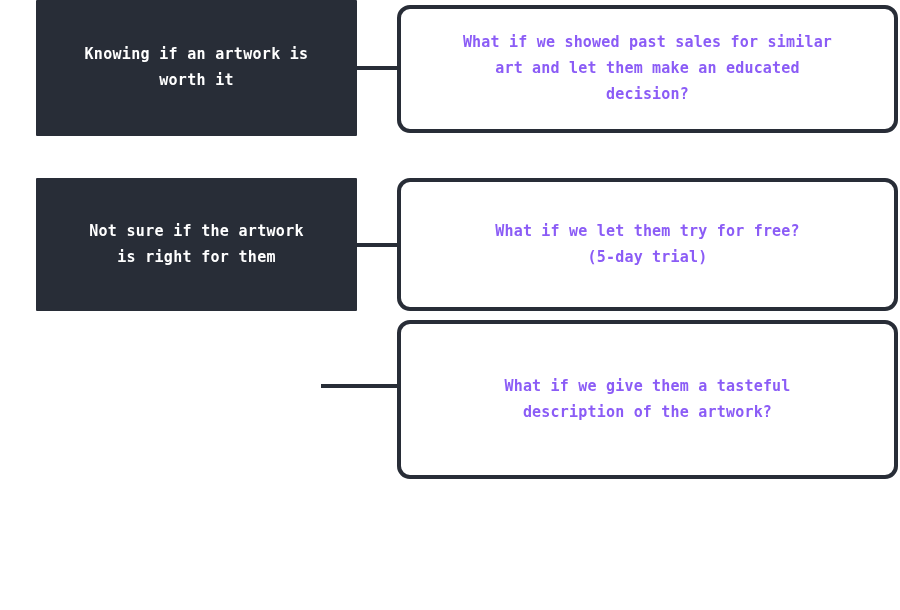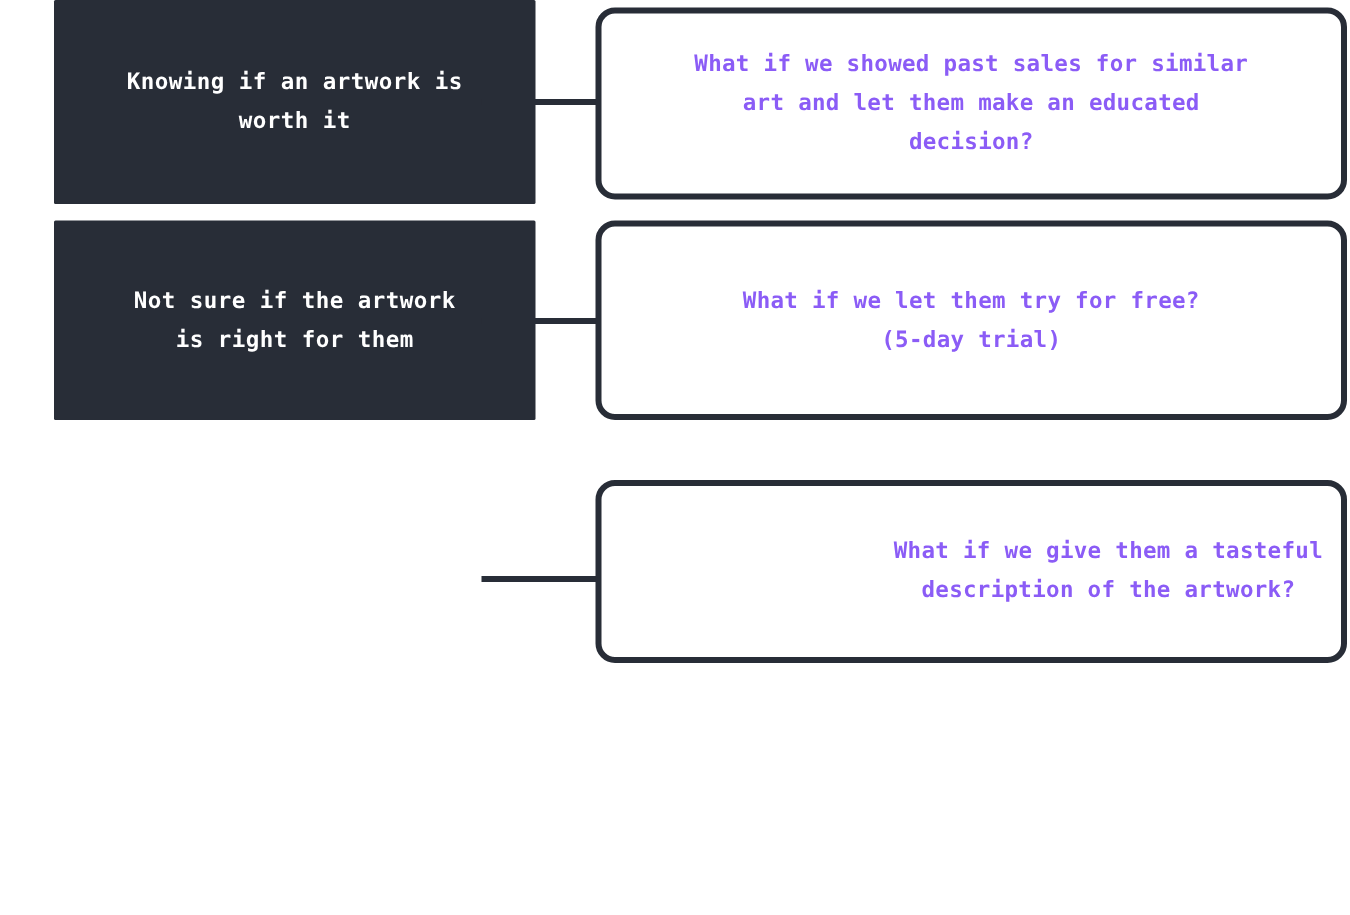--- a/index.html
+++ b/index.html
@@ -79,32 +79,32 @@
   .connector {
     position: absolute;
     left: 321px;
     width: 78px;
     height: 4px;
     background: #282d37;
   }
 
   
   #row-1 { top: 0px;   height: 136px; }
-  #row-2 { top: 147px; height: 167px; }
+  #row-2 { top: 178px; height: 167px; }
   #row-3 { top: 320px; height: 131px; }
   #row-4 { top: 475px; height: 135px; }
 
   #row-1 .left-box  { height: 136px; }
   #row-2 .left-box  { height: 133px; }
   #row-3 .left-box  { height: 131px; }
   #row-4 .left-box  { height: 140px; }
 
   #row-1 .right-box { top: 5px;  height: 128px; }
   #row-2 .right-box { top: 0px;  height: 133px; }
-  #row-3 .right-box { top: 0px;  height: 122px; justify-content: flex-end; }
+  #row-3 .right-box { top: 0px;  height: 159px; }
   #row-4 .right-box { top: 2px;  height: 135px; }
 
   #row-1 .connector { top: 66px; }
   #row-2 .connector { top: 65px; }
   #row-3 .connector { top: 64px; }
   #row-4 .connector { top: 68px; }
 </style>
 </head>
 <body>
 

